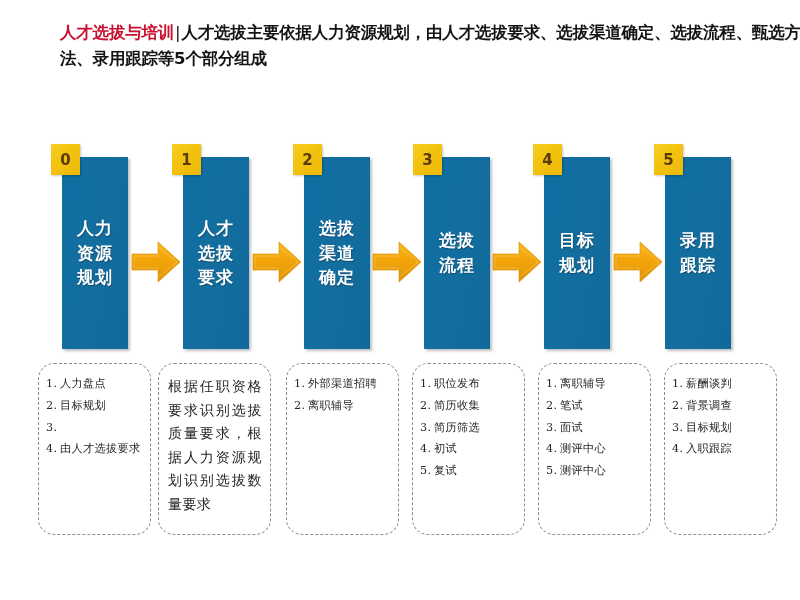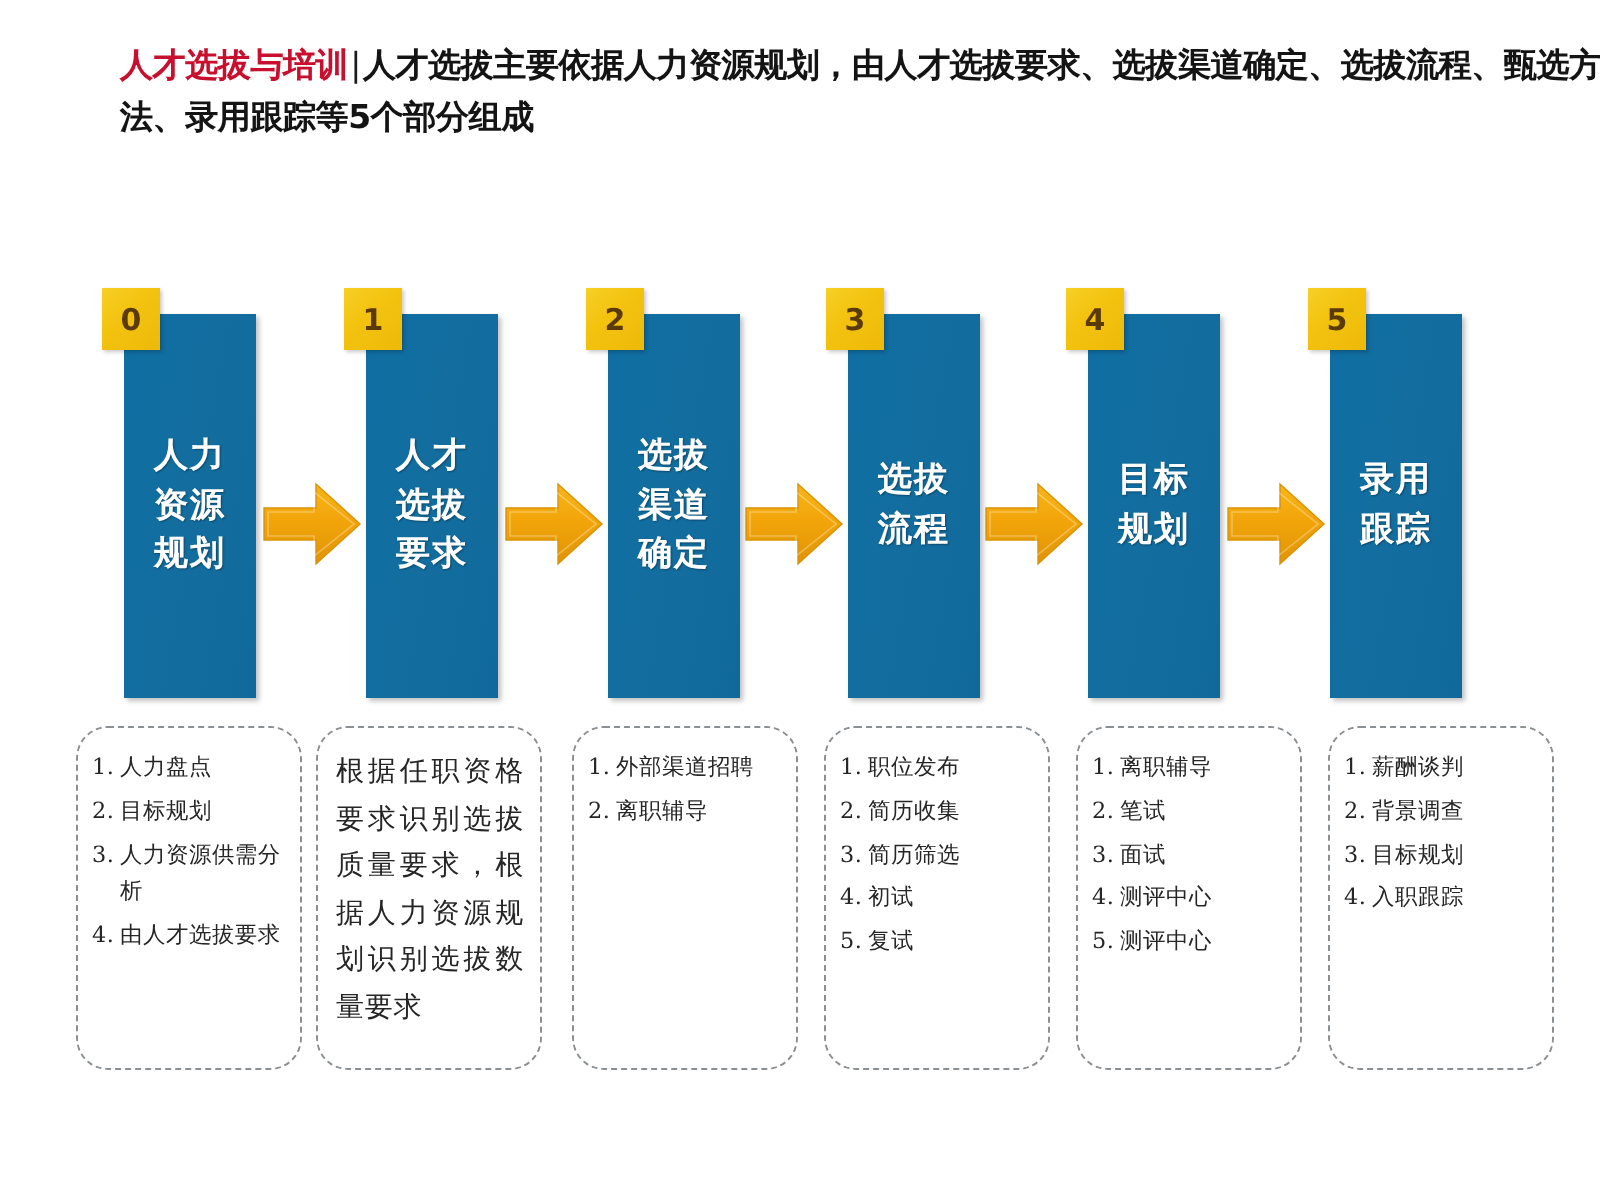--- a/index.html
+++ b/index.html
@@ -276,21 +276,20 @@
         <li>
           <span class="num">1.</span>
           <span class="txt">人力盘点</span>
         </li>
         <li>
           <span class="num">2.</span>
           <span class="txt">目标规划</span>
         </li>
         <li>
           <span class="num">3.</span>
-          <span class="txt">人力资源供需分析</span>
         </li>
         <li>
           <span class="num">4.</span>
           <span class="txt">由人才选拔要求</span>
         </li>
       </ul>
     </div>
     <div class="detail-card" style="left: 158px;">
       <p class="card-para">根据任职资格要求识别选拔质量要求，根据人力资源规划识别选拔数量要求</p>
     </div>

